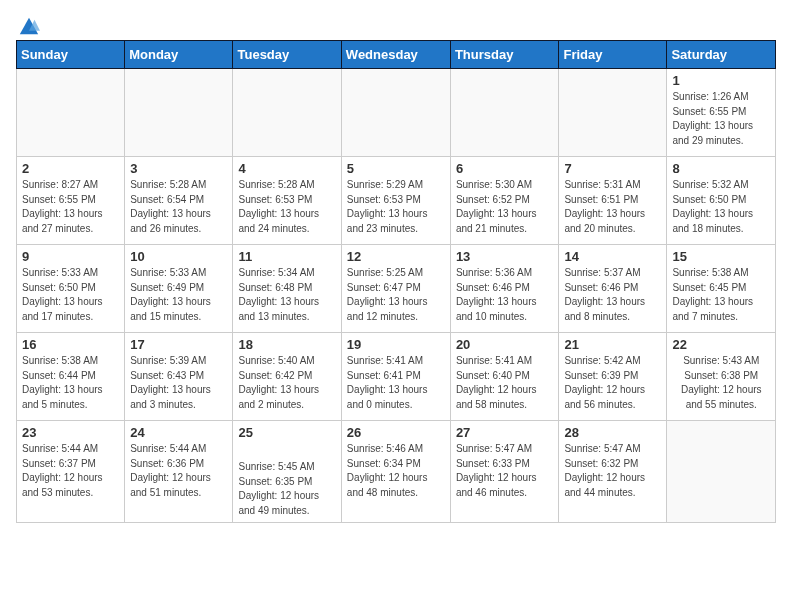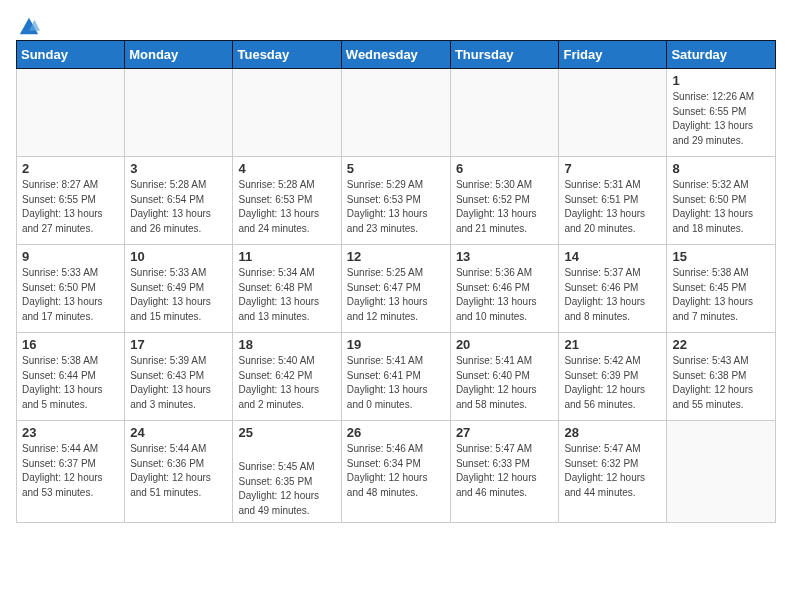--- a/index.html
+++ b/index.html
@@ -126,21 +126,21 @@
   <tbody id="calendar-body">
   <tr>
         <td class="empty"></td>
         <td class="empty"></td>
         <td class="empty"></td>
         <td class="empty"></td>
         <td class="empty"></td>
         <td class="empty"></td>
         <td>
           <span class="day-number">1</span>
-          <div class="day-info" style="white-space: pre-line;">Sunrise: 12:26 AM
+          <div class="day-info" style="white-space: pre-line;">Sunrise: 1:26 AM
 Sunset: 6:55 PM
 Daylight: 13 hours
 and 29 minutes.</div>
         </td>
       </tr>
       <tr>
         <td>
           <span class="day-number">2</span>
           <div class="day-info" style="white-space: pre-line;">Sunrise: 8:27 AM
 Sunset: 6:55 PM
@@ -279,21 +279,21 @@
         </td>
         <td>
           <span class="day-number">21</span>
           <div class="day-info" style="white-space: pre-line;">Sunrise: 5:42 AM
 Sunset: 6:39 PM
 Daylight: 12 hours
 and 56 minutes.</div>
         </td>
         <td>
           <span class="day-number">22</span>
-          <div class="day-info" style="white-space: pre-line;">Sunrise: 5:43 AM
+          <div class="day-info" style="white-space: pre-line; text-align: center;">Sunrise: 5:43 AM
 Sunset: 6:38 PM
 Daylight: 12 hours
 and 55 minutes.</div>
         </td>
       </tr>
       <tr>
         <td>
           <span class="day-number">23</span>
           <div class="day-info" style="white-space: pre-line;">Sunrise: 5:44 AM
 Sunset: 6:37 PM

